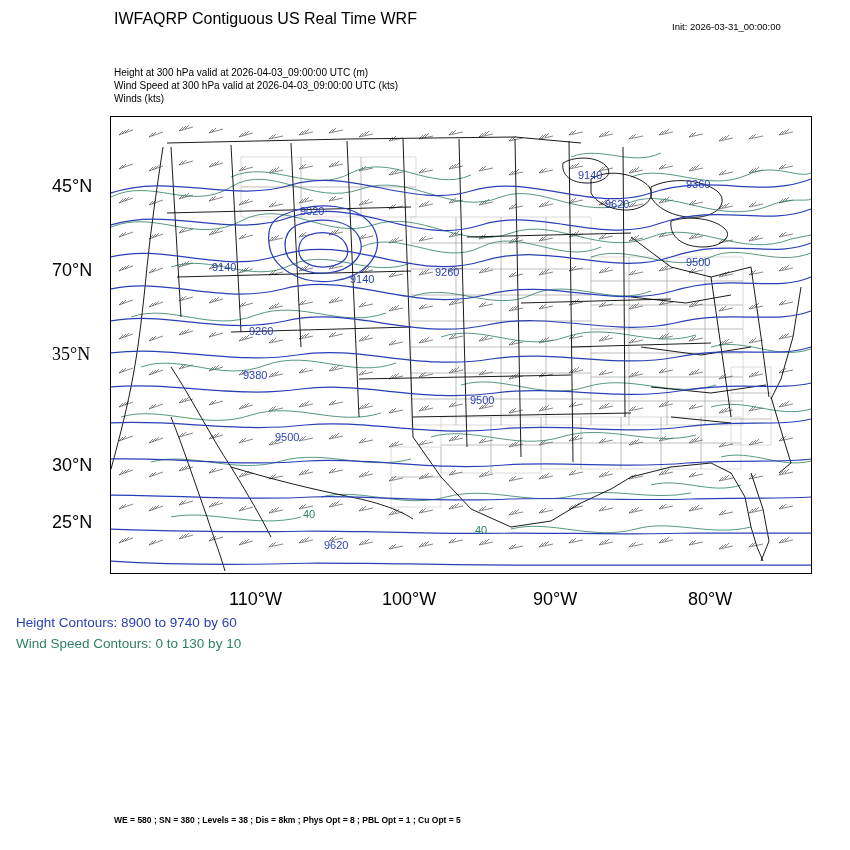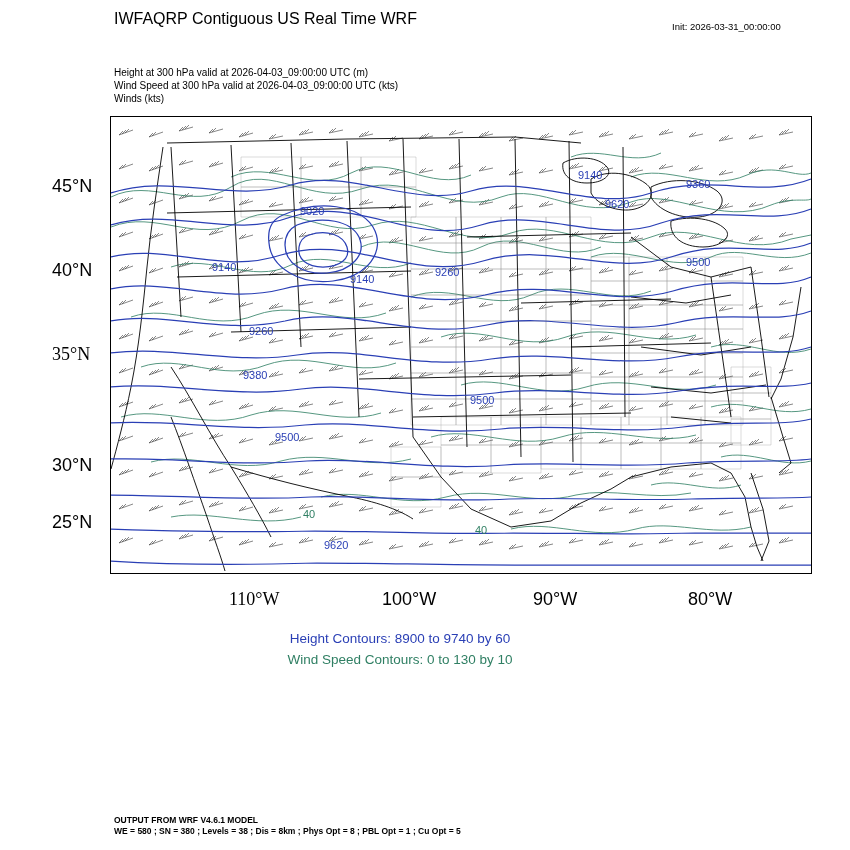--- a/index.html
+++ b/index.html
@@ -64,28 +64,27 @@
   }
   .axis-label {
     position: absolute;
     font-size: 18px;
     color: #000;
     white-space: nowrap;
   }
   .ylab { text-align: right; }
   .legend {
     position: absolute;
-    left: 0;
+    left: 16px;
     top: 612px;
     width: 800px;
-    text-align: center;
+    text-align: left;
     font-size: 13.5px;
     line-height: 21px;
     white-space: nowrap;
-    margin-top: 16px;
   }
   .legend .height-line { color: #2a3fb5; }
   .legend .wind-line { color: #2f7f63; }
   .footer {
     position: absolute;
     left: 114px;
     top: 815px;
     font-size: 8.5px;
     font-weight: bold;
     line-height: 11px;
@@ -101,26 +100,26 @@
   <div class="title">IWFAQRP Contiguous US Real Time WRF</div>
   <div class="init-stamp">Init: 2026-03-31_00:00:00</div>
 
   <div class="field-labels">
     <div>Height at 300 hPa valid at 2026-04-03_09:00:00 UTC   (m)</div>
     <div>Wind Speed at 300 hPa valid at 2026-04-03_09:00:00 UTC   (kts)</div>
     <div>Winds   (kts)</div>
   </div>
 
   <div class="axis-label ylab" style="left:52px; top:176px;">45°N</div>
-  <div class="axis-label ylab" style="left:52px; top:260px;">40°N</div>
+  <div class="axis-label ylab" style="left:52px; top:260px;">70°N</div>
   <div class="axis-label ylab" style="left:52px; top:344px;font-family:Liberation Serif, serif;">35°N</div>
   <div class="axis-label ylab" style="left:52px; top:428px;margin-top:27px;">30°N</div>
   <div class="axis-label ylab" style="left:52px; top:512px;">25°N</div>
 
-  <div class="axis-label" style="left:229px; top:589px;font-family:Liberation Serif, serif;">110°W</div>
+  <div class="axis-label" style="left:229px; top:589px;">110°W</div>
   <div class="axis-label" style="left:382px; top:589px;">100°W</div>
   <div class="axis-label" style="left:533px; top:589px;">90°W</div>
   <div class="axis-label" style="left:688px; top:589px;">80°W</div>
 
   <div class="map-frame">
     <svg class="map-svg" width="700" height="456" viewBox="0 0 700 456">
       <defs>
         <clipPath id="mapclip">
             <rect x="0" y="0" width="700" height="456"></rect>
           </clipPath>
@@ -605,17 +604,16 @@
       </g>
     </svg>
   </div>
 
   <div class="legend">
     <div class="height-line">Height Contours: 8900 to 9740 by 60</div>
     <div class="wind-line">Wind Speed Contours: 0 to 130 by 10</div>
   </div>
 
   <div class="footer">
-    <div>OUTPUT FROM WRF V4.6.1 MODEL</div>
     <div>WE = 580 ; SN = 380 ; Levels = 38 ; Dis = 8km ; Phys Opt = 8 ; PBL Opt = 1 ; Cu Opt = 5</div>
   </div>
 
 </div>
 
 </body></html>

